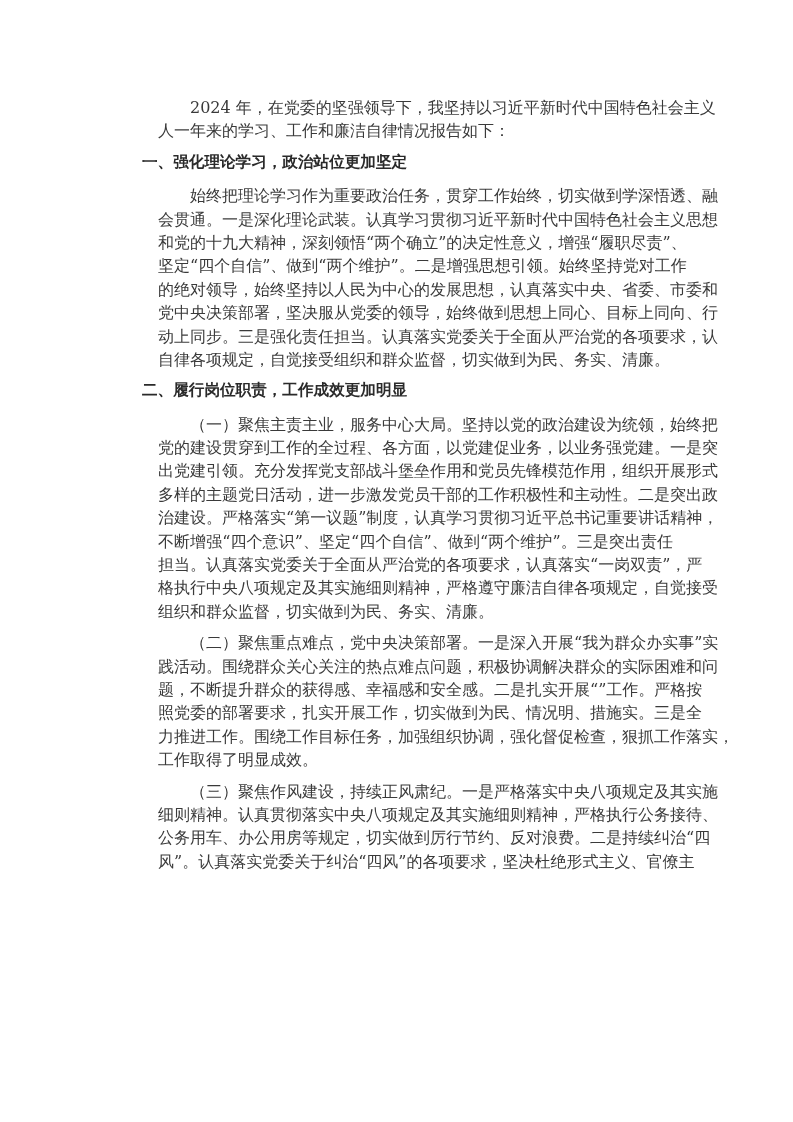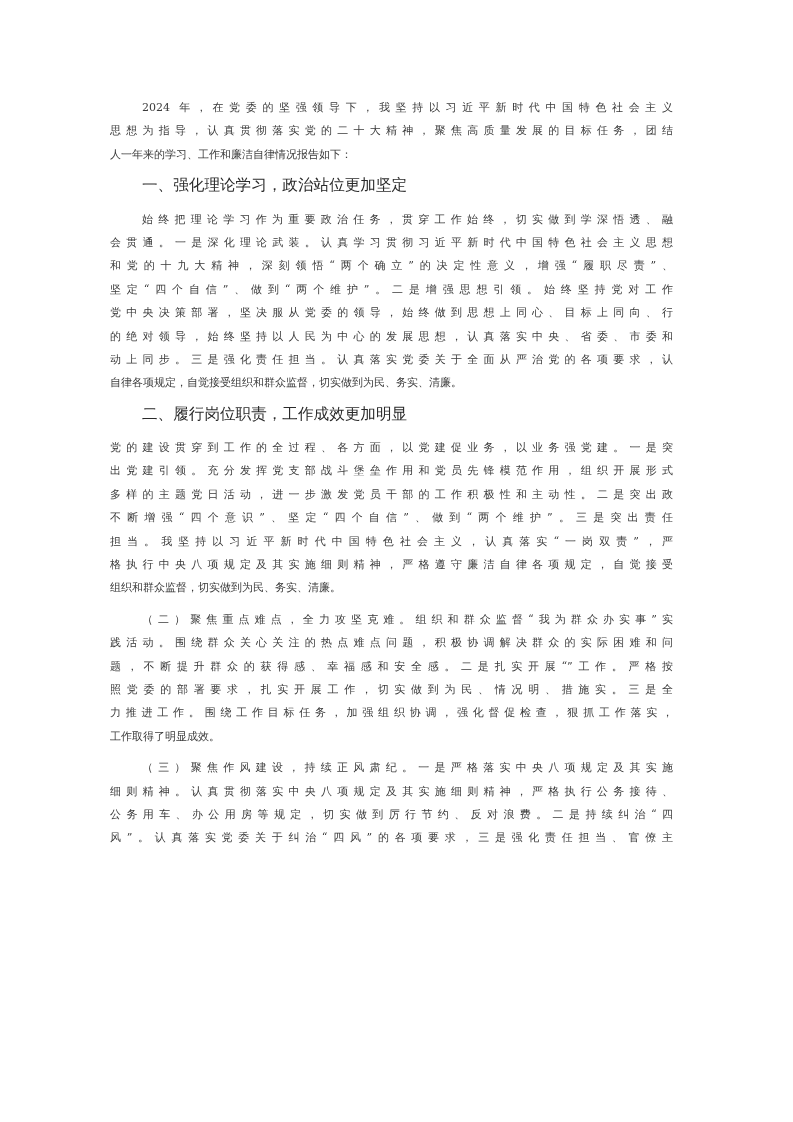--- a/index.html
+++ b/index.html
@@ -21,89 +21,91 @@
       top: 96px;
       width: 563px;
     }
     .para {
       margin: 0 0 8px 0;
     }
     .line {
       display: block;
       height: 23.4px;
       line-height: 23.4px;
-      font-size: 11px;
+      font-size: 16px;
       white-space: nowrap;
       text-align: justify;
       text-align-last: justify;
       letter-spacing: 0;
+      margin-left: 48px;
     }
     .line.last {
       text-align-last: left;
     }
     .line.indent {
       padding-left: 32px;
     }
     .heading {
       margin: 4px 0 10px 0;
       padding-left: 32px;
       height: 23.4px;
       line-height: 23.4px;
       font-size: 15.6px;
-      font-weight: normal;
+      font-weight: bold;
       color: #2a2a2a;
       font-family: "DejaVu Sans", "Liberation Sans", sans-serif;
       white-space: nowrap;
     }
   </style>
 </head>
 <body>
 
 <div class="page">
 
   <div class="para">
     <span class="line indent">2024 年，在党委的坚强领导下，我坚持以习近平新时代中国特色社会主义</span>
-    <span class="line">思想为指导，认真贯彻落实党的二十大精神，聚焦高质量发展的目标任务，团结</span>
     <span class="line last">人一年来的学习、工作和廉洁自律情况报告如下：</span>
   </div>
 
   <div class="heading">一、强化理论学习，政治站位更加坚定</div>
 
   <div class="para">
     <span class="line indent">始终把理论学习作为重要政治任务，贯穿工作始终，切实做到学深悟透、融</span>
     <span class="line">会贯通。一是深化理论武装。认真学习贯彻习近平新时代中国特色社会主义思想</span>
     <span class="line">和党的十九大精神，深刻领悟“两个确立”的决定性意义，增强“履职尽责”、</span>
     <span class="line">坚定“四个自信”、做到“两个维护”。二是增强思想引领。始终坚持党对工作</span>
+    <span class="line">的绝对领导，始终坚持以人民为中心的发展思想，认真落实中央、省委、市委和</span>
     <span class="line">党中央决策部署，坚决服从党委的领导，始终做到思想上同心、目标上同向、行</span>
-    <span class="line">的绝对领导，始终坚持以人民为中心的发展思想，认真落实中央、省委、市委和</span>
     <span class="line">动上同步。三是强化责任担当。认真落实党委关于全面从严治党的各项要求，认</span>
     <span class="line last">自律各项规定，自觉接受组织和群众监督，切实做到为民、务实、清廉。</span>
   </div>
 
   <div class="heading">二、履行岗位职责，工作成效更加明显</div>
 
   <div class="para">
+    <span class="line indent">（一）聚焦主责主业，服务中心大局。坚持以党的政治建设为统领，始终把</span>
     <span class="line">党的建设贯穿到工作的全过程、各方面，以党建促业务，以业务强党建。一是突</span>
     <span class="line">出党建引领。充分发挥党支部战斗堡垒作用和党员先锋模范作用，组织开展形式</span>
     <span class="line">多样的主题党日活动，进一步激发党员干部的工作积极性和主动性。二是突出政</span>
+    <span class="line">治建设。严格落实“第一议题”制度，认真学习贯彻习近平总书记重要讲话精神，</span>
     <span class="line">不断增强“四个意识”、坚定“四个自信”、做到“两个维护”。三是突出责任</span>
-    <span class="line">担当。我坚持以习近平新时代中国特色社会主义，认真落实“一岗双责”，严</span>
+    <span class="line">担当。认真落实党委关于全面从严治党的各项要求，认真落实“一岗双责”，严</span>
     <span class="line">格执行中央八项规定及其实施细则精神，严格遵守廉洁自律各项规定，自觉接受</span>
     <span class="line last">组织和群众监督，切实做到为民、务实、清廉。</span>
   </div>
 
   <div class="para">
-    <span class="line indent">（二）聚焦重点难点，全力攻坚克难。组织和群众监督“我为群众办实事”实</span>
+    <span class="line indent">（二）聚焦重点难点，党中央决策部署。一是深入开展“我为群众办实事”实</span>
     <span class="line">践活动。围绕群众关心关注的热点难点问题，积极协调解决群众的实际困难和问</span>
     <span class="line">题，不断提升群众的获得感、幸福感和安全感。二是扎实开展“”工作。严格按</span>
     <span class="line">照党委的部署要求，扎实开展工作，切实做到为民、情况明、措施实。三是全</span>
     <span class="line">力推进工作。围绕工作目标任务，加强组织协调，强化督促检查，狠抓工作落实，</span>
     <span class="line last">工作取得了明显成效。</span>
   </div>
 
   <div class="para">
     <span class="line indent">（三）聚焦作风建设，持续正风肃纪。一是严格落实中央八项规定及其实施</span>
     <span class="line">细则精神。认真贯彻落实中央八项规定及其实施细则精神，严格执行公务接待、</span>
     <span class="line">公务用车、办公用房等规定，切实做到厉行节约、反对浪费。二是持续纠治“四</span>
-    <span class="line">风”。认真落实党委关于纠治“四风”的各项要求，三是强化责任担当、官僚主</span>
+    <span class="line">风”。认真落实党委关于纠治“四风”的各项要求，坚决杜绝形式主义、官僚主</span>
   </div>
 
 </div>
 
 </body></html>

